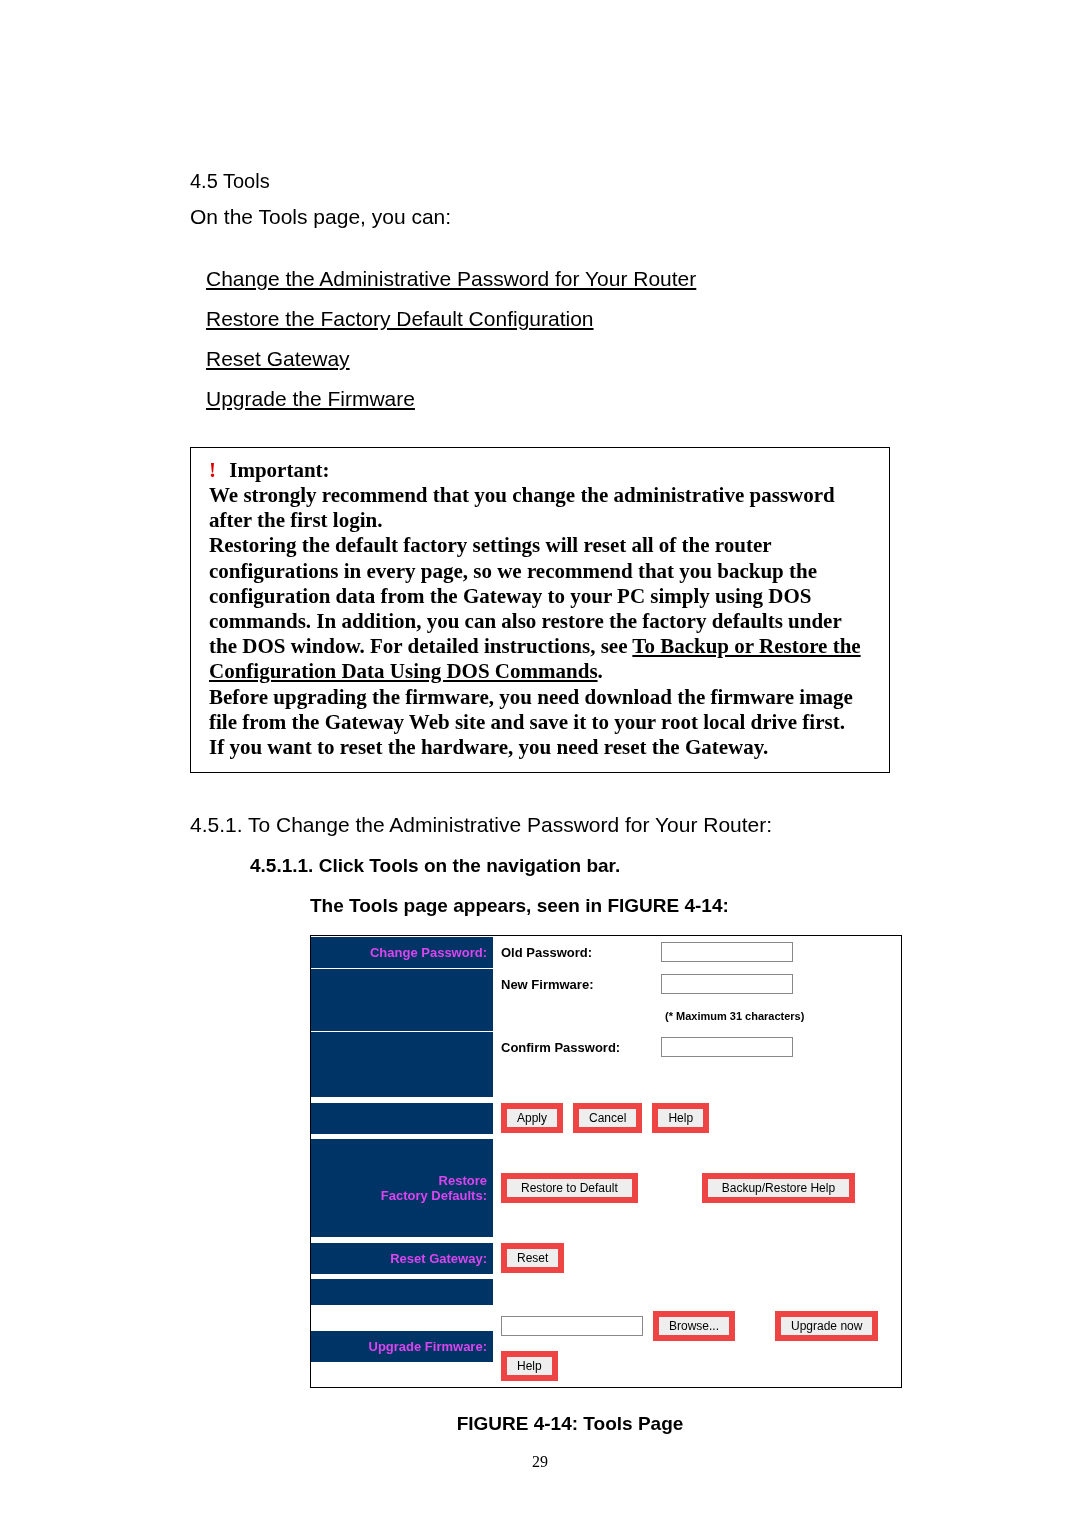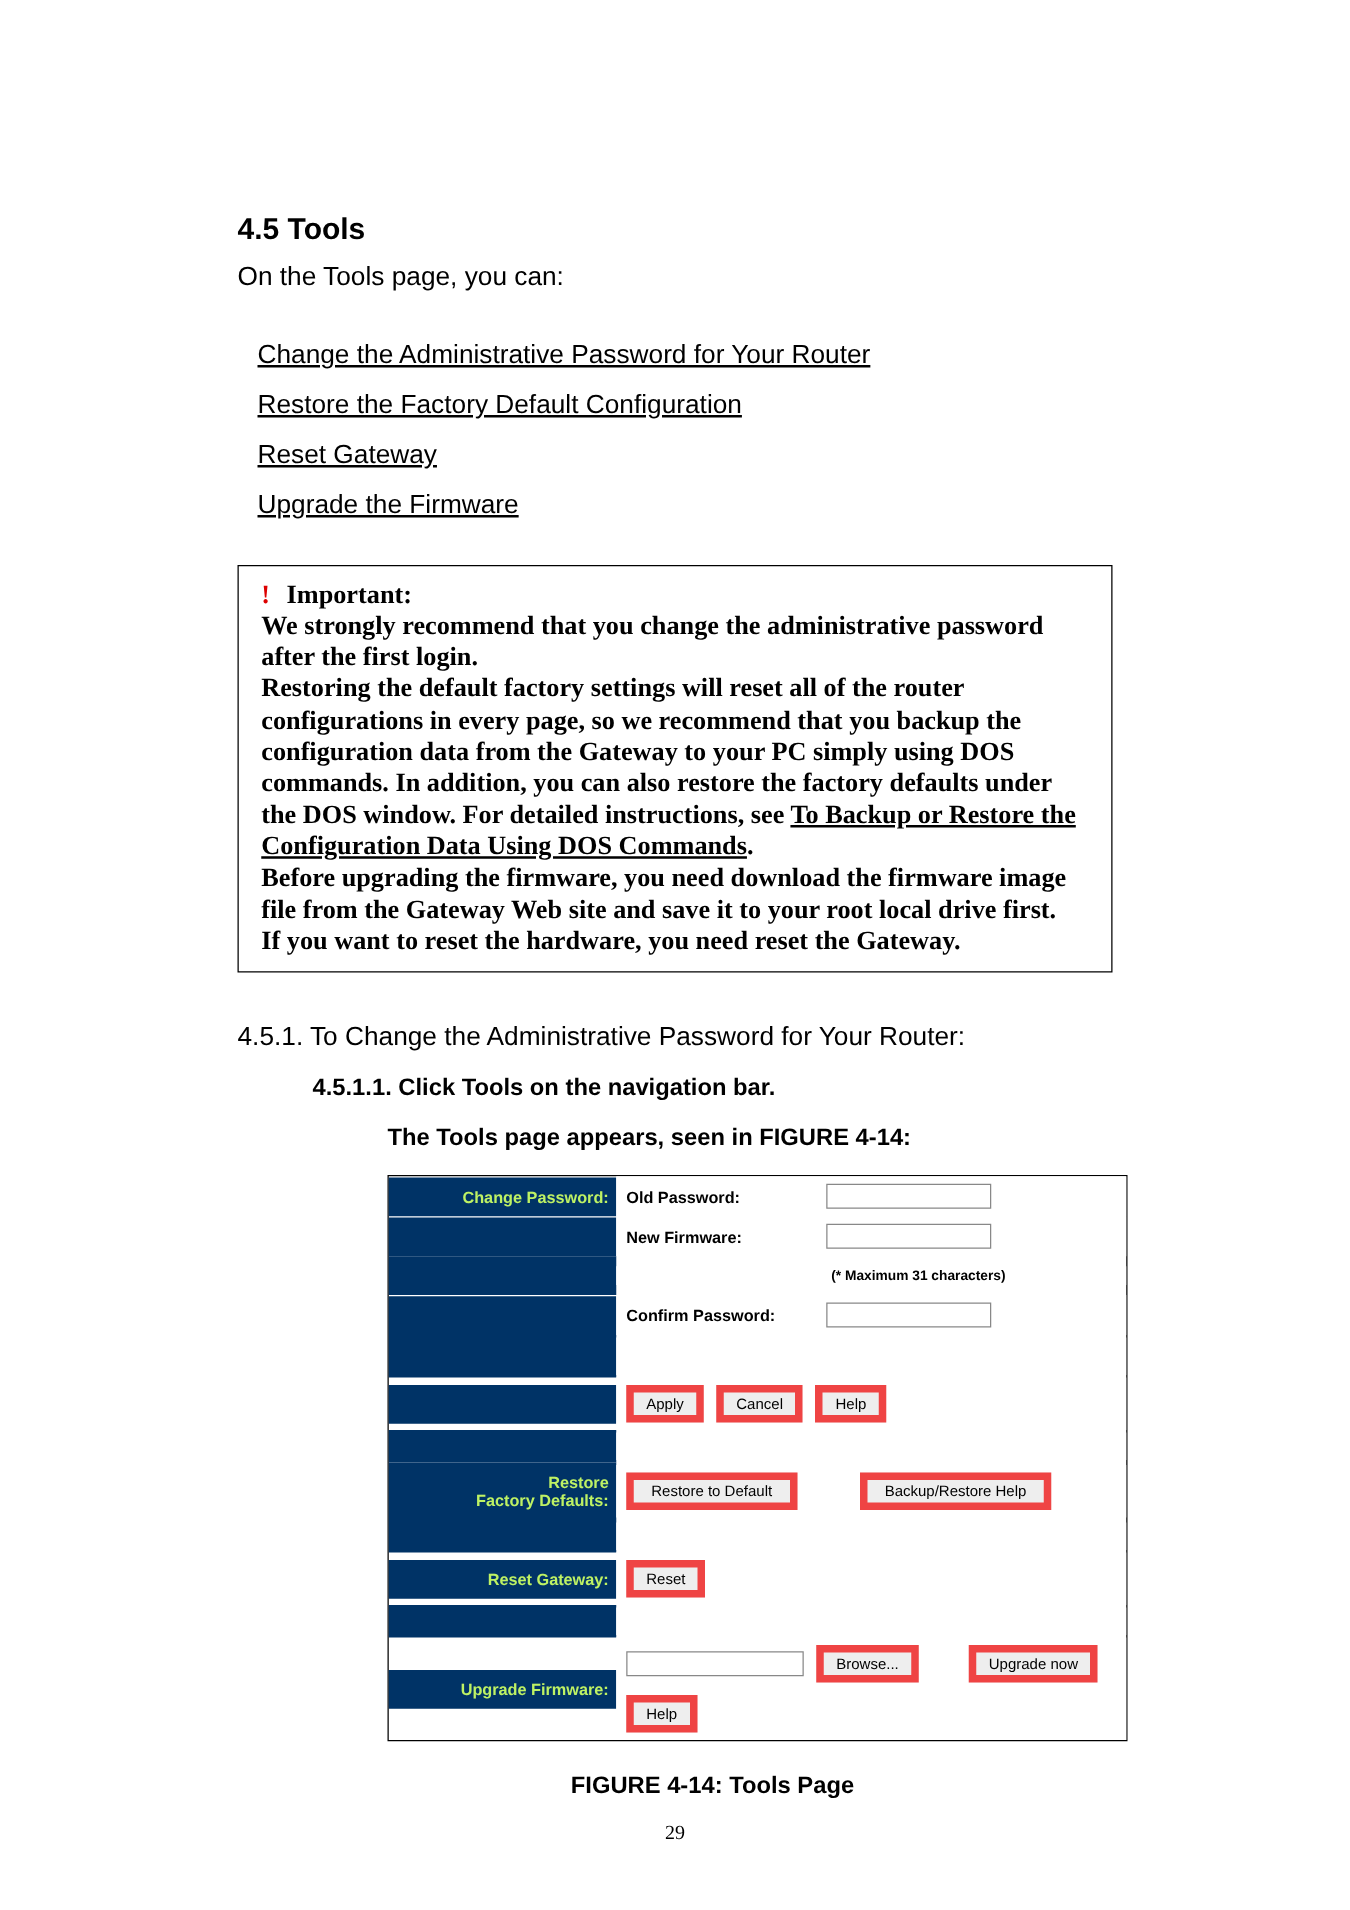--- a/index.html
+++ b/index.html
@@ -7,22 +7,22 @@
       margin: 0;
       padding: 0;
       background: #fff;
       color: #000;
       width: 1080px;
     }
     .page {
       padding: 170px 190px 40px 190px;
     }
     h1 {
-      font-size: 24px;
-      font-weight: bold;
+      font-size: 20px;
+      font-weight: normal;
       margin: 0 0 7px 0;
     }
     .intro {
       font-size: 21px;
       margin: 12px 0 30px 0;
     }
     .link {
       text-decoration: underline;
       font-size: 21px;
       display: inline-block;
@@ -81,21 +81,21 @@
       font-family: Verdana, Geneva, sans-serif;
       font-size: 12px;
     }
     .row {
       display: flex;
       align-items: center;
     }
     .lcol {
       width: 170px;
       background: #003366;
-      color: #bef264;
+      color: #d946ef;
       font-weight: bold;
       text-align: right;
       padding: 8px 6px;
       font-size: 13px;
     }
     .lcol.blank {
       background: #003366;
     }
     .rcol {
       flex: 1;
@@ -240,21 +240,21 @@
       </div>
 
       <div class="row">
         <div class="lcol">
           <span>Restore</span><br>
           <span>Factory Defaults:</span>
         </div>
         <div class="rcol">
           <span class="ssbutton" style="padding:2px 14px;">Restore to Default</span>
           <span style="flex:0 0 30px;"></span>
-          <span class="ssbutton" style="padding:2px 14px;">Backup/Restore Help</span>
+          <span class="ssbutton" style="padding:2px 14px;margin-left:14px;">Backup/Restore Help</span>
         </div>
       </div>
 
       <div class="row">
         <div class="lcol blank" style="height:10px;">&nbsp;</div>
         <div class="rcol spacer" style="height:10px;"></div>
       </div>
 
       <div class="row">
         <div class="lcol">Reset Gateway:</div>

